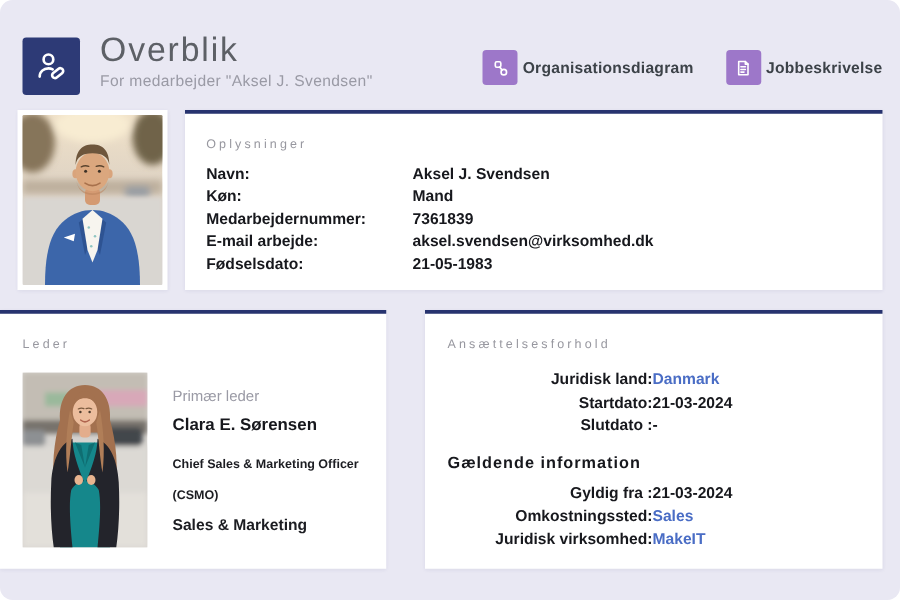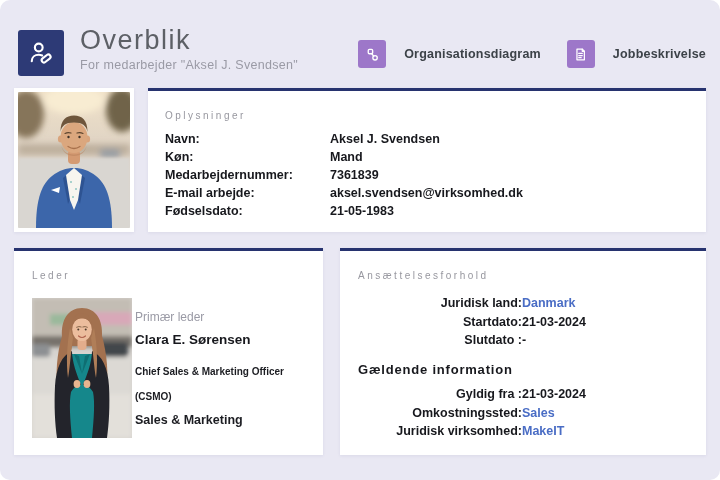--- a/index.html
+++ b/index.html
@@ -11,21 +11,21 @@
 
   
   .app-icon {
     position:absolute; left:18px; top:30px; width:46px; height:46px;
     background:#2d3a76; border-radius:3px; display:flex; align-items:center; justify-content:center;
   }
   .title-block { position:absolute; left:80px; top:25px; }
   .page-title { font-size:27px; font-weight:300; color:#5d6066; letter-spacing:1.5px; line-height:30px; }
   .page-subtitle { font-size:12.5px; color:#9a9aa5; margin-top:3px; letter-spacing:0.3px; }
   .header-actions { position:absolute; top:40px; right:14px; display:flex; gap:26px; align-items:center; }
-  .hbtn { display:flex; align-items:center; gap:18px; cursor:pointer; background:none; border:none; padding:0; font-family:inherit; }
+  .hbtn { display:flex; align-items:center; gap:4px; cursor:pointer; background:none; border:none; padding:0; font-family:inherit; }
   .hbtn-icon {
     width:28px; height:28px; background:#9d77c9; border-radius:3px;
     display:flex; align-items:center; justify-content:center; flex:0 0 auto;
   }
   .hbtn-label { font-size:12.5px; font-weight:600; color:#3c4248; letter-spacing:0.2px; }
 
   
   .card { position:absolute; background:#ffffff; box-shadow:0 1px 3px rgba(45,50,110,0.08); box-sizing:border-box; }
   .card.topline { border-top:3px solid #27336f; }
   .card-title { font-size:10px; color:#97979f; letter-spacing:2.5px; font-weight:400; }
@@ -33,23 +33,23 @@
   .photo-card { left:14px; top:88px; width:120px; height:144px; padding:4px; }
   .photo-card svg { display:block; width:112px; height:136px; border-radius:1px; }
 
   .info-card { left:148px; top:88px; width:558px; height:144px; padding:19px 20px 0 17px; }
   .info-card .card-title { margin:0 0 12px 0; }
   .kv-row { display:flex; font-size:12.5px; line-height:13px; margin-bottom:5px; color:#17181d; }
   .kv-row .kv-label { width:165px; font-weight:700; flex:0 0 auto; }
   .kv-row .kv-value { font-weight:700; }
   .kv-value.link { color:#4a6dc5; font-weight:600; cursor:pointer; }
 
-  .leader-card { left:14px; top:248px; width:309px; height:207px; padding:19px 18px 0 18px; }
+  .leader-card { left:0; top:248px; width:309px; height:207px; padding:19px 18px 0 18px; }
   .leader-card .card-title { margin:0 0 17px 0; }
-  .leader-body { display:flex; gap:3px; }
+  .leader-body { display:flex; gap:20px; }
   .leader-photo svg { display:block; width:100px; height:140px; }
   .leader-meta { padding-top:12px; width:150px; }
   .leader-role { font-size:12px; color:#9a9aa5; margin-bottom:8px; }
   .leader-name { font-size:13.5px; font-weight:700; color:#17181d; margin-bottom:12px; }
   .leader-jobtitle { font-size:10px; font-weight:600; color:#1c1d22; line-height:25px; margin-bottom:4px; }
   .leader-dept { font-size:12.5px; font-weight:600; color:#1c1d22; }
 
   .employment-card { left:340px; top:248px; width:366px; height:207px; padding:19px 20px 18px 18px; }
   .employment-card .card-title { margin:0 0 16px 0; }
   .employment-card .kv-row { margin-bottom:5.5px; }

